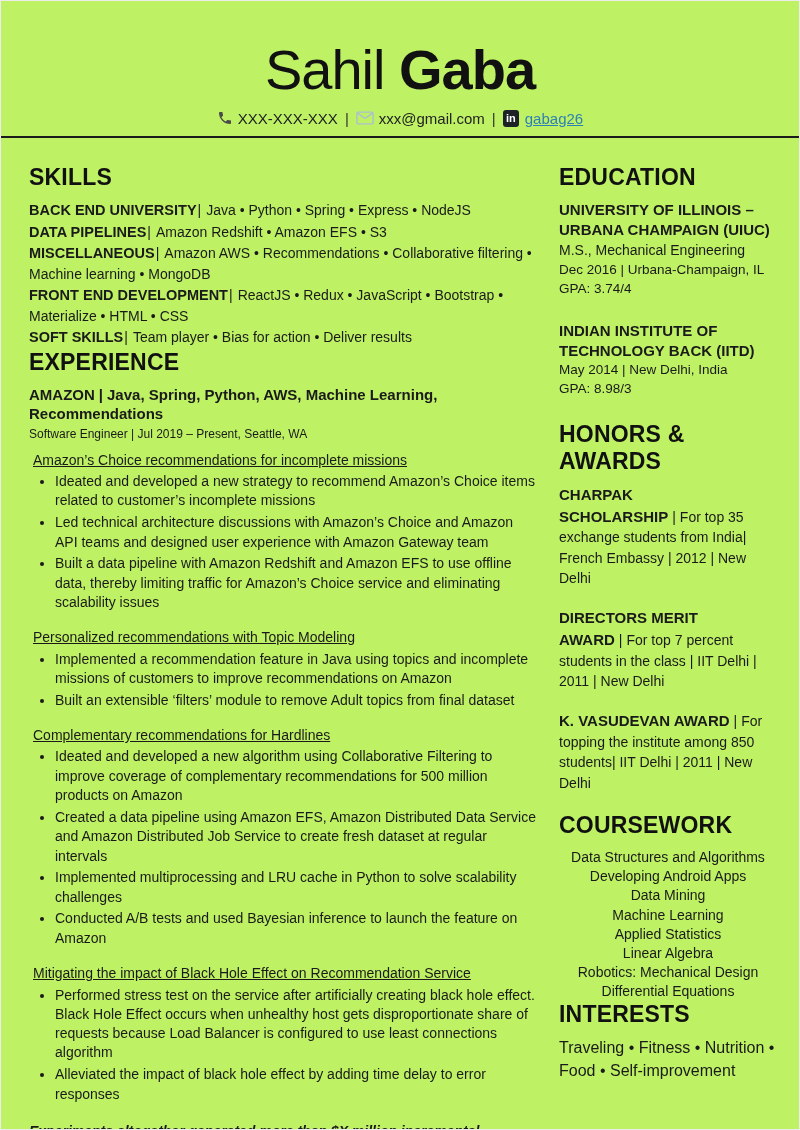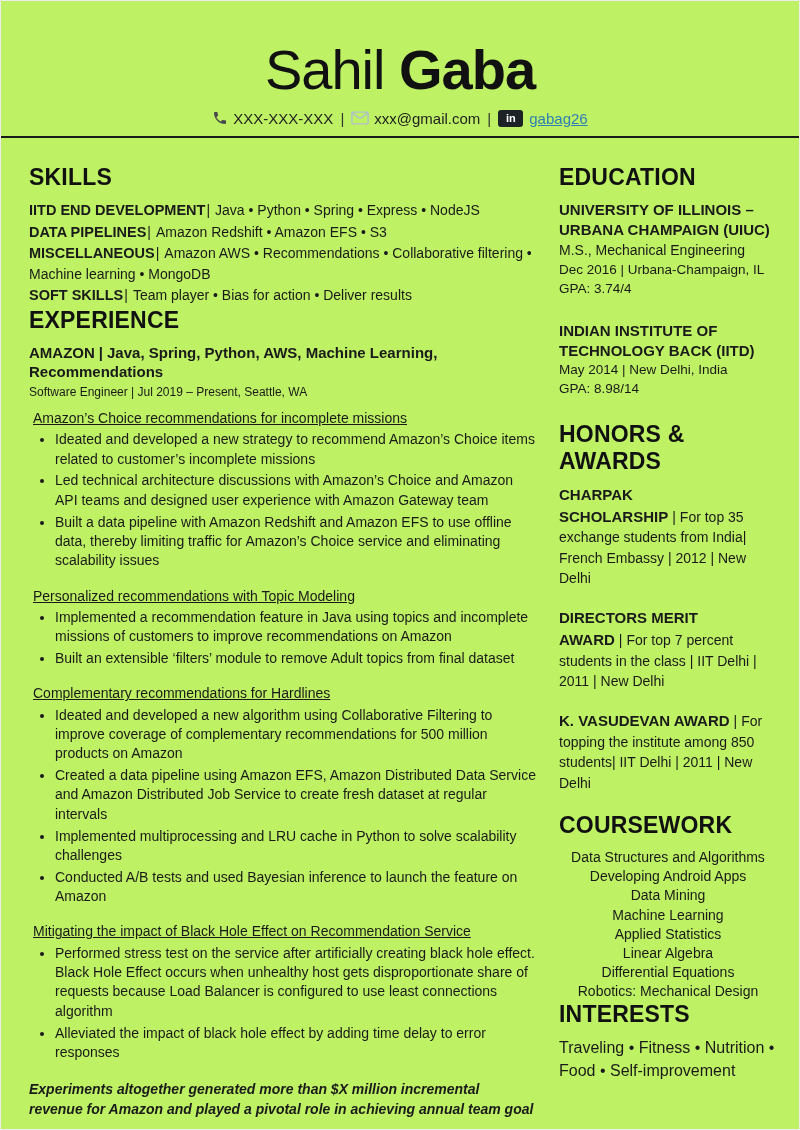--- a/index.html
+++ b/index.html
@@ -21,21 +21,21 @@
   .name-last  { font-weight: 700; }
   .contact {
     margin-top: 10px;
     display: flex; justify-content: center; align-items: center;
     font-size: 15px; color: #222;
   }
   .contact .sep { margin: 0 7px; color: #333; }
   .icon { display: inline-flex; align-items: center; margin-right: 5px; }
   .li-badge {
     display: inline-flex; justify-content: center; align-items: center;
-    width: 25px; height: 17px; border-radius: 3px;
+    width: 16px; height: 17px; border-radius: 3px;
     background: #1d2226; color: #ffffff;
     font-size: 11px; font-weight: 700; margin-right: 6px;
   }
   .li-link { color: #2e7fb5; text-decoration: underline; cursor: pointer; }
   .rule { border: 0; border-top: 2px solid #1a1a1a; margin: 9px 0 0 0; }
 
   
   .columns { display: flex; padding: 26px 22px 0 28px; gap: 22px; box-sizing: border-box; }
   .col-left { width: 508px; flex: 0 0 508px; }
   .col-right { flex: 1; min-width: 0; }
@@ -119,27 +119,30 @@
 
   <hr class="rule">
 
   <main class="columns">
 
     <section class="col-left">
 
       <h2 class="section">SKILLS</h2>
 
       <p class="skill">
-        <span class="skill-label">IITD END DEVELOPMENT</span><span class="sep">|</span><span>Java • Python • Spring • Express • NodeJS</span>
+        <span class="skill-label">BACK END UNIVERSITY</span><span class="sep">|</span><span>Java • Python • Spring • Express • NodeJS</span>
       </p>
       <p class="skill">
         <span class="skill-label">DATA PIPELINES</span><span class="sep">|</span><span>Amazon Redshift • Amazon EFS • S3</span>
       </p>
       <p class="skill">
         <span class="skill-label">MISCELLANEOUS</span><span class="sep">|</span><span>Amazon AWS • Recommendations • Collaborative filtering • Machine learning • MongoDB</span>
+      </p>
+      <p class="skill">
+        <span class="skill-label">FRONT END DEVELOPMENT</span><span class="sep">|</span><span>ReactJS • Redux • JavaScript • Bootstrap • Materialize • HTML • CSS</span>
       </p>
       <p class="skill">
         <span class="skill-label">SOFT SKILLS</span><span class="sep">|</span><span>Team player • Bias for action • Deliver results</span>
       </p>
 
       <h2 class="section heading-experience">EXPERIENCE</h2>
 
       <div class="job">
         <p class="jobline">
           <span>AMAZON</span><span class="sep">|</span><span>Java, Spring, Python, AWS, Machine Learning, Recommendations</span>
@@ -185,21 +188,21 @@
       <div class="edu-entry">
         <div class="edu-school">UNIVERSITY OF ILLINOIS – URBANA CHAMPAIGN (UIUC)</div>
         <div class="edu-degree">M.S., Mechanical Engineering</div>
         <div class="edu-meta">Dec 2016 | Urbana-Champaign, IL</div>
         <div class="edu-gpa">GPA: 3.74/4</div>
       </div>
 
       <div class="edu-entry">
         <div class="edu-school">INDIAN INSTITUTE OF TECHNOLOGY BACK (IITD)</div>
         <div class="edu-meta">May 2014 | New Delhi, India</div>
-        <div class="edu-gpa">GPA: 8.98/14</div>
+        <div class="edu-gpa">GPA: 8.98/3</div>
       </div>
 
       <h2 class="section heading-honors">HONORS &amp; AWARDS</h2>
 
       <p class="award">
         <span class="award-name">CHARPAK SCHOLARSHIP</span><span class="sep">|</span><span>For top 35 exchange students from India| French Embassy | 2012 | New Delhi</span>
       </p>
       <p class="award">
         <span class="award-name">DIRECTORS MERIT AWARD</span><span class="sep">|</span><span>For top 7 percent students in the class | IIT Delhi | 2011 | New Delhi</span>
       </p>
@@ -208,21 +211,21 @@
       </p>
 
       <h2 class="section heading-coursework">COURSEWORK</h2>
 
       <div class="course">Data Structures and Algorithms</div>
       <div class="course">Developing Android Apps</div>
       <div class="course">Data Mining</div>
       <div class="course">Machine Learning</div>
       <div class="course">Applied Statistics</div>
       <div class="course">Linear Algebra</div>
+      <div class="course">Robotics: Mechanical Design</div>
       <div class="course">Differential Equations</div>
-      <div class="course">Robotics: Mechanical Design</div>
 
       <h2 class="section heading-interests">INTERESTS</h2>
       <p class="interests">Traveling • Fitness • Nutrition • Food • Self-improvement</p>
 
     </aside>
   </main>
 </div>
 
 </body></html>

